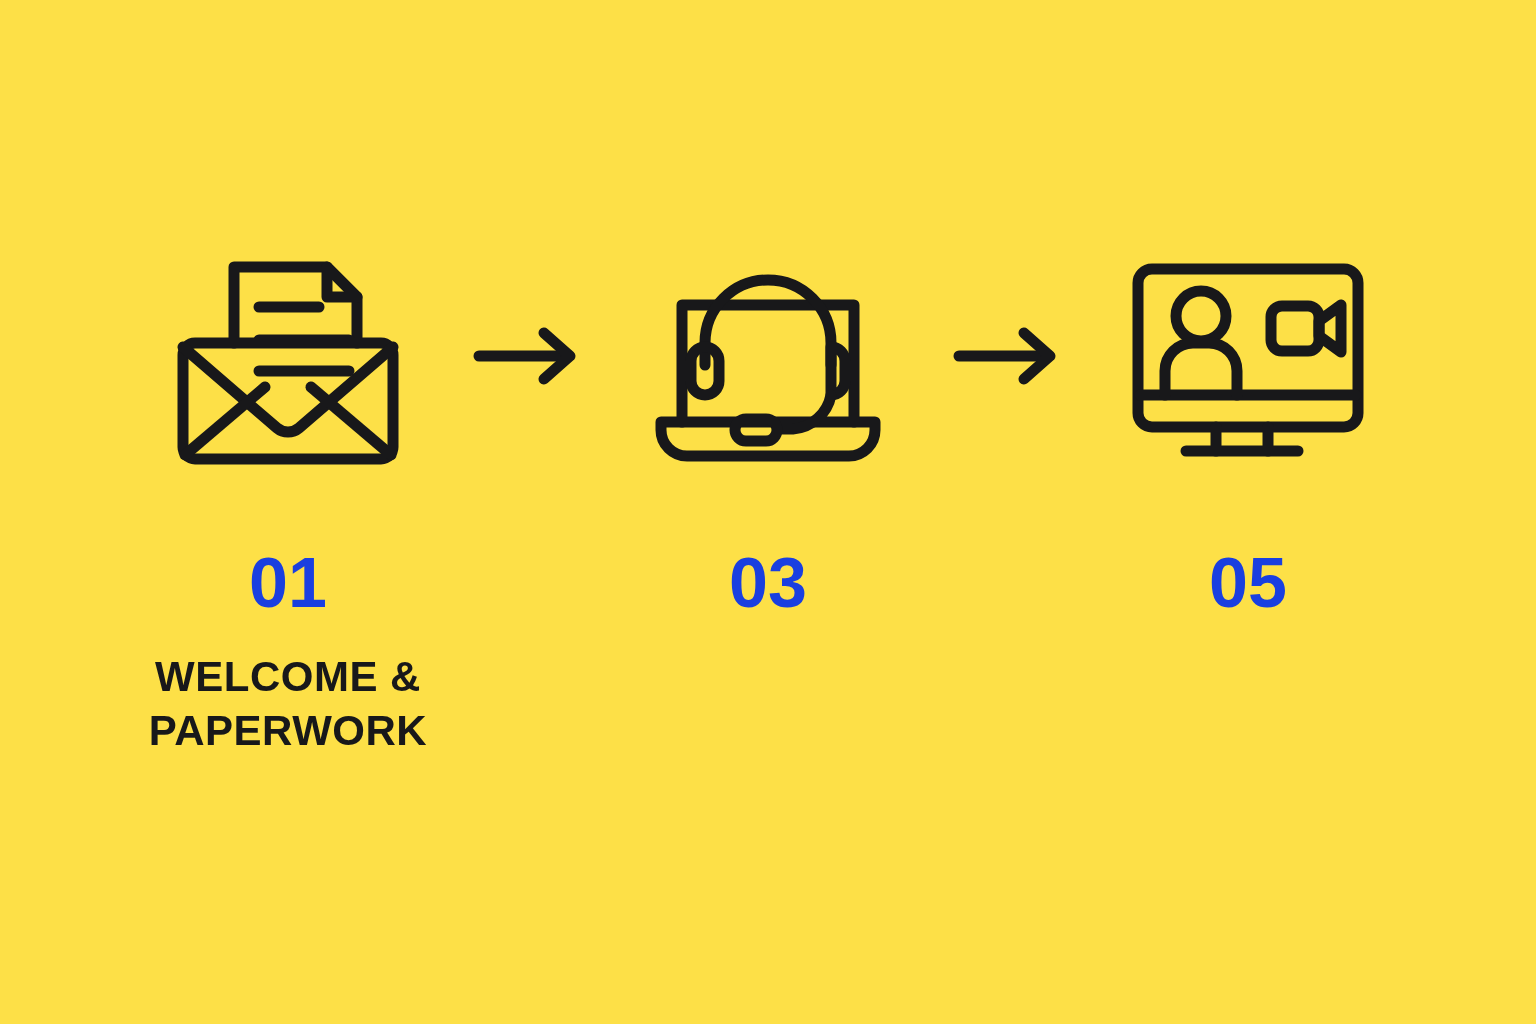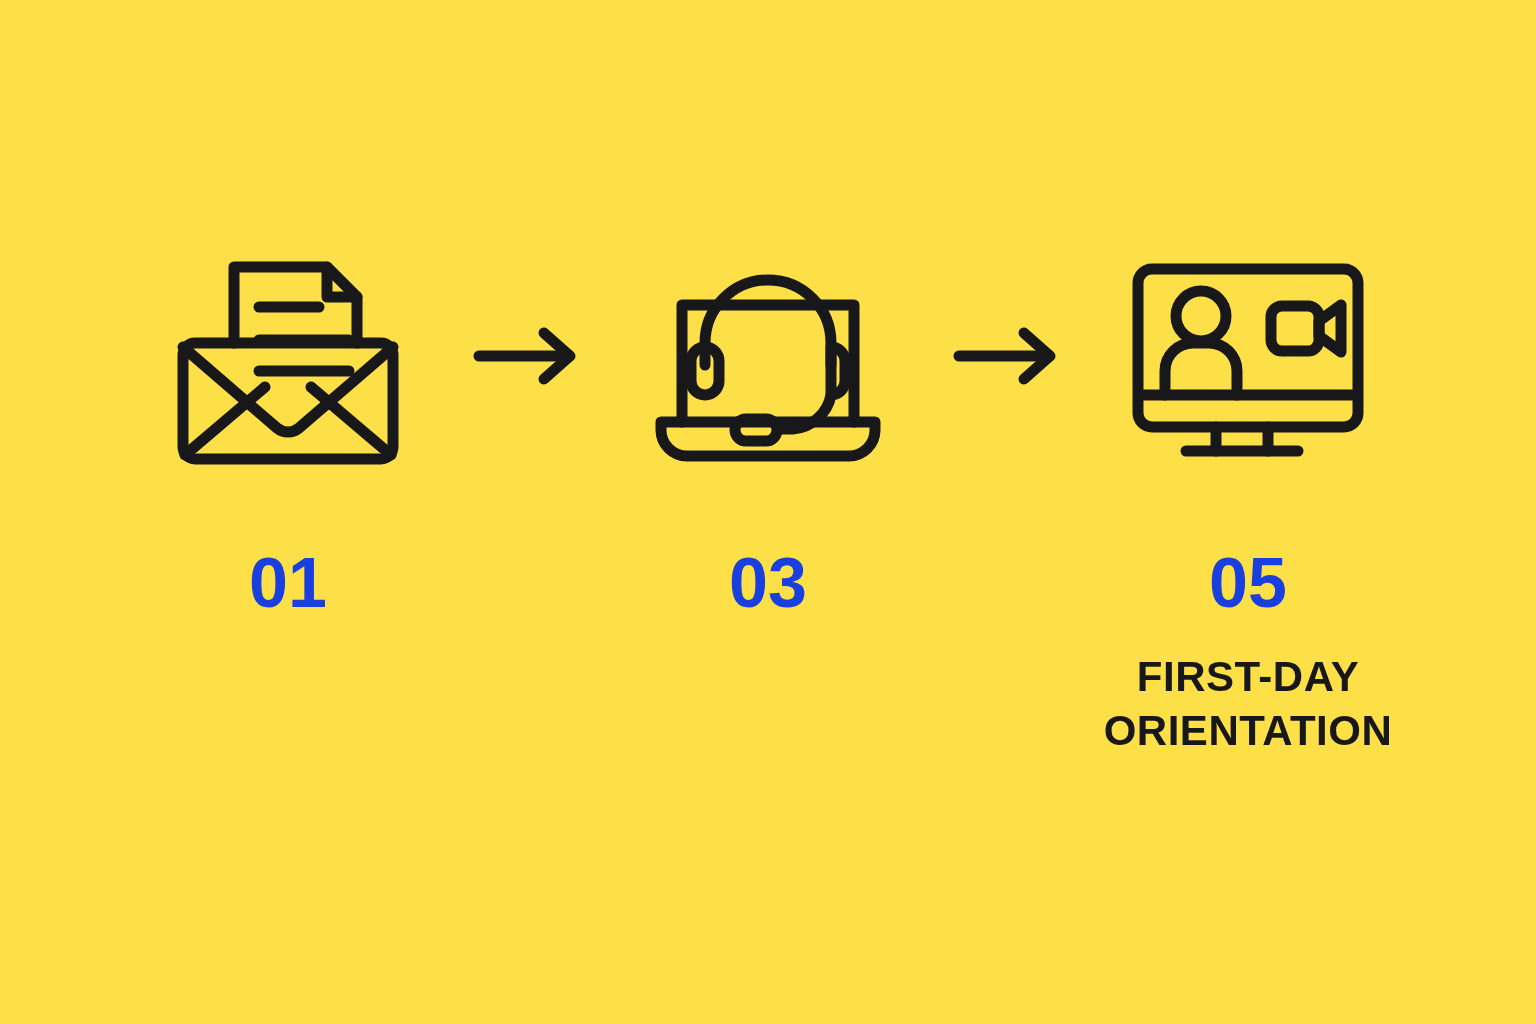--- a/index.html
+++ b/index.html
@@ -104,20 +104,22 @@
 
           <rect x="10" y="100" width="210" height="116" rx="12"></rect>
 
           <path d="M10 104 L104 185 a17 17 0 0 0 22 0 L220 104"></path>
 
           <path d="M12 212 L92 144"></path>
           <path d="M218 212 L138 144"></path>
         </svg>
       </div>
       <div class="step-number">01</div>
+      <div class="step-label">WELCOME &amp;
+PAPERWORK</div>
     </div>
 
     <div class="arrow">
       <svg width="112" height="60" viewBox="0 0 112 60" fill="none" stroke="#18181a" stroke-width="11" stroke-linecap="round" stroke-linejoin="round">
         <line x1="7" y1="30" x2="96" y2="30"></line>
         <polyline points="72,7 98,30 72,53"></polyline>
       </svg>
     </div>
 
     <div class="step">
@@ -165,18 +167,16 @@
 
           <path d="M191 78 L213 62 v47 L191 93 z"></path>
 
           <line x1="88" y1="184" x2="88" y2="208"></line>
           <line x1="140" y1="184" x2="140" y2="208"></line>
 
           <line x1="58" y1="208" x2="170" y2="208"></line>
         </svg>
       </div>
       <div class="step-number">05</div>
-      <div class="step-label">FIRST-DAY
-ORIENTATION</div>
     </div>
 
   </div>
 </div>
 
 </body></html>

